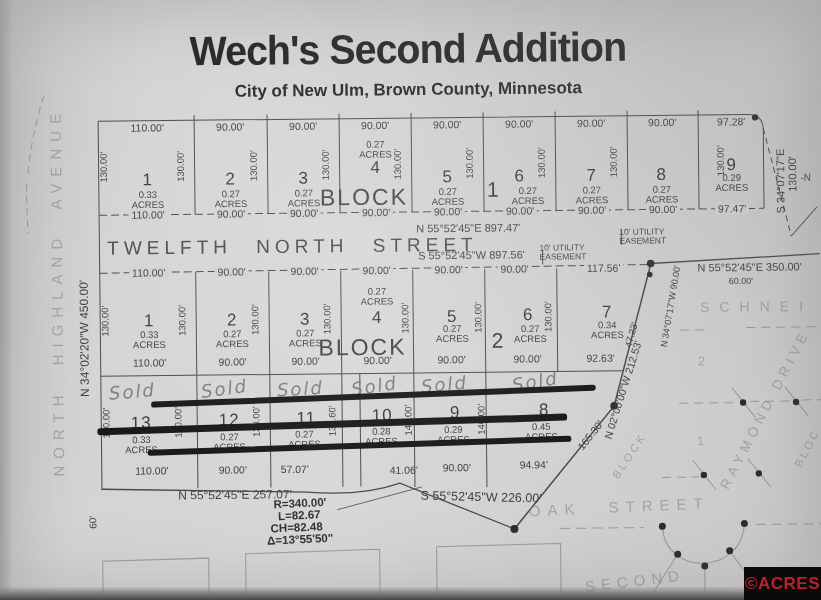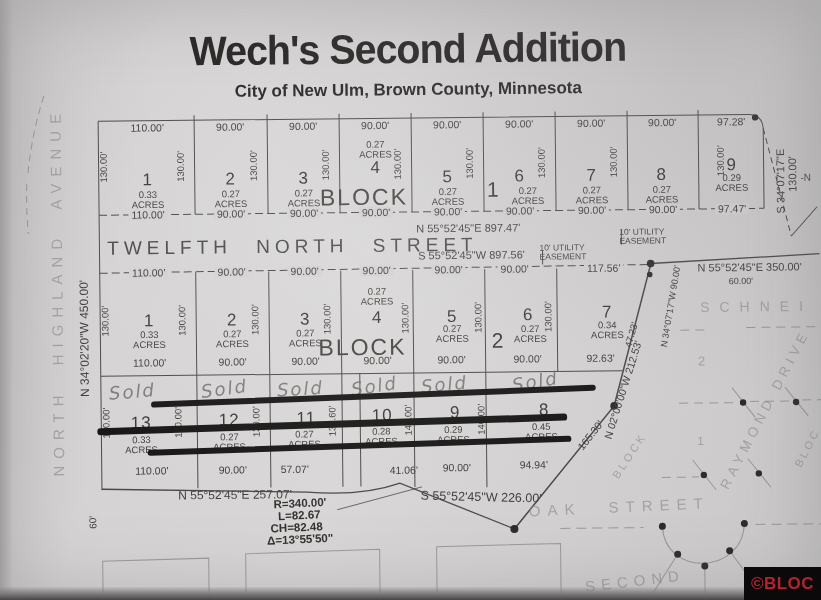--- a/index.html
+++ b/index.html
@@ -287,13 +287,13 @@
 
   <div class="m" style="left:84px;top:335px;font-size:12px;transform:translate(-50%,-50%) rotate(-90deg)">N 34°02'20"W 450.00'</div>
   <div class="m faint" style="left:57px;top:288px;font-size:15px;letter-spacing:7px;word-spacing:12px;transform:translate(-50%,-50%) rotate(-90deg)">NORTH HIGHLAND AVENUE</div>
   <div class="m" style="left:91px;top:519px;font-size:10px;transform:translate(-50%,-50%) rotate(-90deg)">60'</div>
 
 </div>
 
 <div class="tint"></div>
 <div class="edge-left"></div>
 <div class="edge-bottom"></div>
-<div class="rasm">©BLOC</div>
+<div class="rasm">©ACRES</div>
 
 </body></html>

